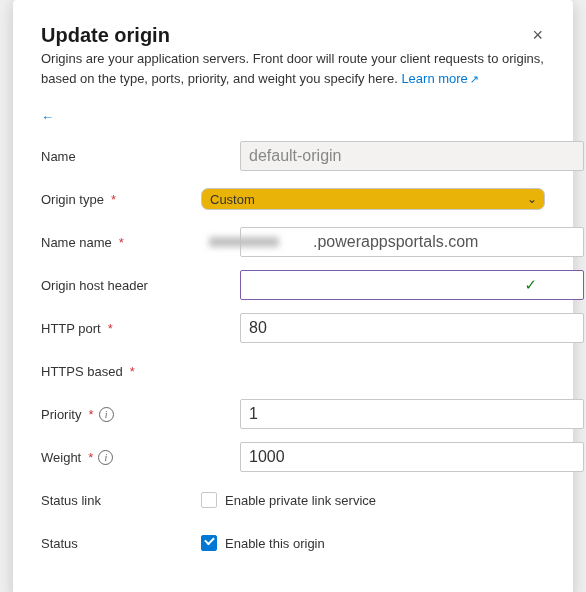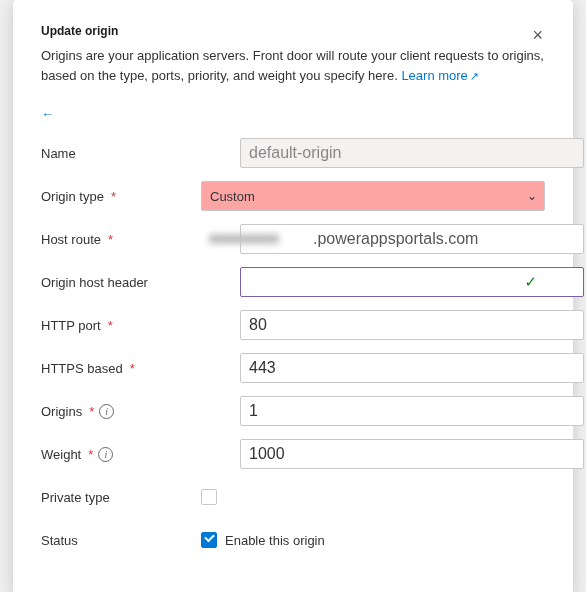--- a/index.html
+++ b/index.html
@@ -22,21 +22,21 @@
       padding: 24px 28px 28px 28px;
       position: relative;
     }
     .panel-header {
       display: flex;
       align-items: flex-start;
       justify-content: space-between;
       margin-bottom: 2px;
     }
     .panel-title {
-      font-size: 12px;
+      font-size: 20px;
       font-weight: 600;
       color: #1a1a1a;
     }
     .panel-subtitle {
       font-size: 12px;
       color: #666;
       margin-top: 2px;
       margin-bottom: 14px;
     }
     .close-btn {
@@ -131,27 +131,27 @@
     }
     .form-input.focused-purple {
       border: 1.5px solid #7b5ea7;
     }
     .select-wrap {
       position: relative;
       width: 100%;
     }
     .form-select {
       width: 100%;
-      height: 30px;
+      height: 22px;
       border: 1px solid #c8c8c8;
-      border-radius: 2px;
+      border-radius: 7px;
       padding: 0 30px 0 8px;
       font-size: 13px;
       color: #333;
-      background: #fca5a5;
+      background: #eab308;
       appearance: none;
       -webkit-appearance: none;
       outline: none;
       cursor: pointer;
     }
     .select-arrow {
       position: absolute;
       right: 8px;
       top: 50%;
       transform: translateY(-50%);
@@ -264,21 +264,21 @@
         <select class="form-select">
           <option>Custom</option>
         </select>
         <span class="select-arrow">⌄</span>
       </div>
     </div>
   </div>
 
   <div class="form-row">
     <div class="form-label">
-      <span>Host route</span>
+      <span>Name name</span>
         <span class="required">*</span>
     </div>
     <div class="form-control-wrap">
       <div class="hostname-wrap">
         <input class="form-input" type="text" style="padding-left: 72px; color: rgb(85, 85, 85);" value=".powerappsportals.com">
         <span class="hostname-blur"></span>
       </div>
     </div>
   </div>
 
@@ -300,52 +300,50 @@
     <div class="form-control-wrap">
       <input class="form-input" type="text" value="80" style="">
     </div>
   </div>
 
   <div class="form-row">
     <div class="form-label">
       <span>HTTPS based</span>
         <span class="required">*</span>
     </div>
-    <div class="form-control-wrap">
-      <input class="form-input" type="text" value="443" style="">
-    </div>
-  </div>
-
-  <div class="form-row">
-    <div class="form-label">
-      <span>Origins</span>
+  </div>
+
+  <div class="form-row">
+    <div class="form-label">
+      <span>Priority</span>
         <span class="required">*</span>
       <span class="info-icon">i</span>
     </div>
     <div class="form-control-wrap">
       <input class="form-input" type="text" value="1" style="">
     </div>
   </div>
 
   <div class="form-row">
     <div class="form-label">
       <span>Weight</span>
         <span class="required">*</span>
       <span class="info-icon">i</span>
     </div>
     <div class="form-control-wrap">
       <input class="form-input" type="text" value="1000" style="">
     </div>
   </div>
 
   <div class="form-row">
-    <div class="form-label">Private type</div>
+    <div class="form-label">Status link</div>
     <div class="form-control-wrap">
       <div class="checkbox-row">
         <input type="checkbox" class="form-checkbox" style="">
+        <span class="checkbox-label">Enable private link service</span>
       </div>
     </div>
   </div>
 
   <div class="form-row">
     <div class="form-label">Status</div>
     <div class="form-control-wrap">
       <div class="checkbox-row">
         <input type="checkbox" class="form-checkbox checked" checked="" style="">
         <span class="checkbox-label">Enable this origin</span>

